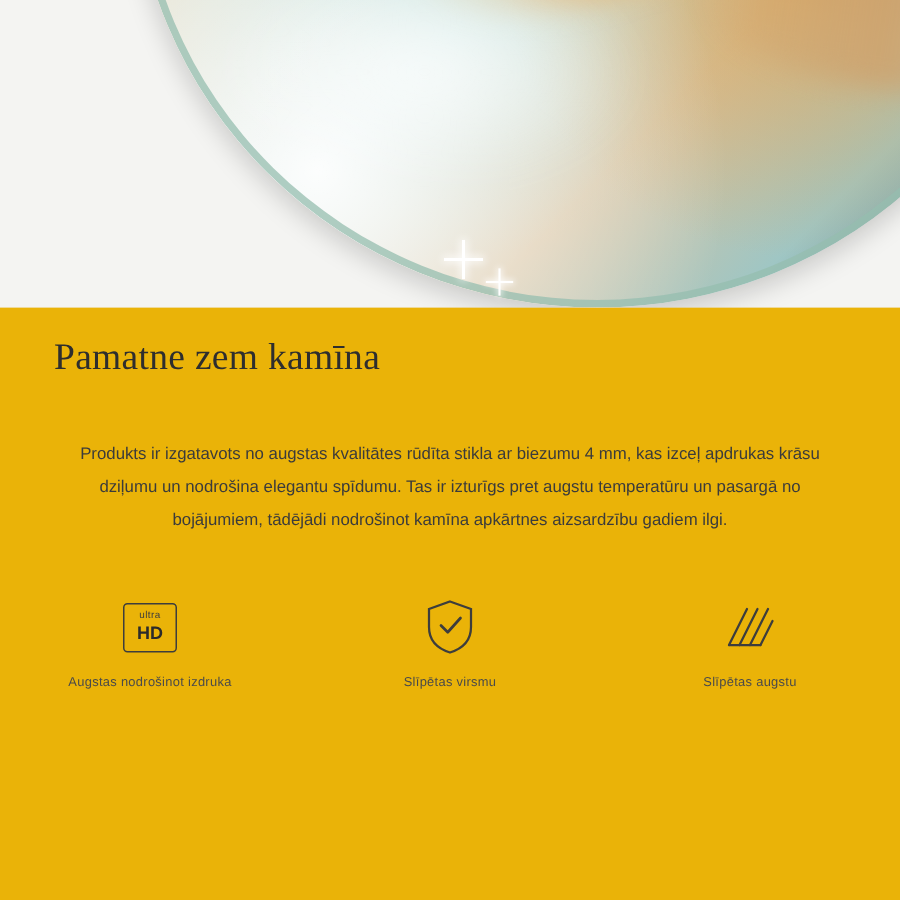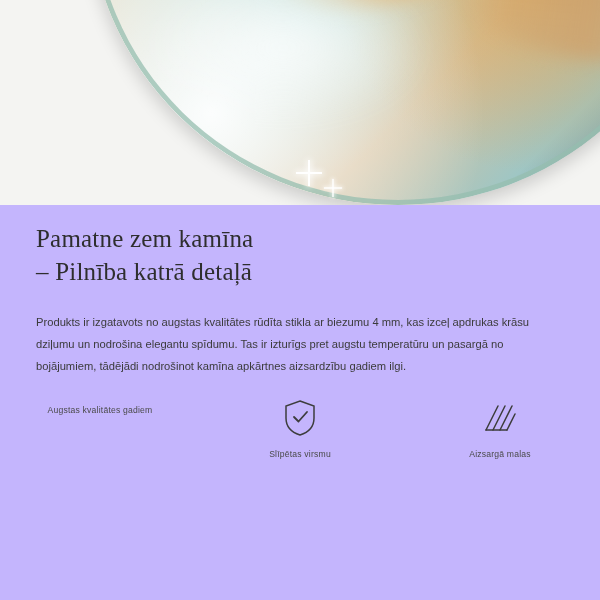--- a/index.html
+++ b/index.html
@@ -10,21 +10,21 @@
     width: 600px;
     height: 600px;
     background: #ffffff;
     font-family: "Liberation Sans", sans-serif;
     overflow: hidden;
   }
   .page {
     position: relative;
     width: 600px;
     height: 600px;
-    background: #c4b5fd;
+    background: #eab308;
     overflow: hidden;
   }
 
   
   .hero {
     position: absolute;
     top: 0;
     left: 0;
     width: 600px;
     height: 205px;
@@ -129,26 +129,27 @@
     padding: 0 36px;
     font-family: "Liberation Serif", serif;
     font-weight: 400;
     font-size: 25px;
     line-height: 1.32;
     color: #2e2e2e;
     letter-spacing: 0.2px;
   }
   .headline .l2 { display: block; }
   .body-copy {
-    margin: 24px 0 0 0;
+    margin: 38px 0 0 0;
     padding: 0 36px;
     font-size: 11.2px;
     line-height: 1.95;
     color: #3b3b3b;
     max-width: 560px;
+    text-align: center;
   }
 
   
   .features {
     position: absolute;
     top: 396px;
     left: 0;
     width: 600px;
     display: grid;
     grid-template-columns: repeat(3, 1fr);
@@ -213,30 +214,35 @@
       <div class="slab-gloss"></div>
       <div class="slab-edge"></div>
     </div>
     <div class="sparkle sp1"></div>
     <div class="sparkle sp2"></div>
   </div>
 
   <div class="content">
     <h1 class="headline">
       <span>Pamatne zem kamīna</span>
-      <span class="l2">– Pilnība katrā detaļā</span>
     </h1>
     <p class="body-copy">Produkts ir izgatavots no augstas kvalitātes rūdīta stikla ar biezumu 4 mm, kas izceļ apdrukas krāsu dziļumu un nodrošina elegantu spīdumu. Tas ir izturīgs pret augstu temperatūru un pasargā no bojājumiem, tādējādi nodrošinot kamīna apkārtnes aizsardzību gadiem ilgi.</p>
   </div>
 
   <div class="features">
 
 
     <div class="feature">
-      <div class="feature-label">Augstas kvalitātes gadiem</div>
+      <div class="feature-icon">
+        <div class="hd-box">
+          <span class="hd-top">ultra</span>
+          <span class="hd-bottom">HD</span>
+        </div>
+      </div>
+      <div class="feature-label">Augstas nodrošinot izdruka</div>
     </div>
 
     <div class="feature">
       <div class="feature-icon">
         <svg width="34" height="40" viewBox="0 0 34 40">
           <path d="M17 3 L31 8 v12 c0 9 -6 14.5 -14 17 c-8 -2.5 -14 -8 -14 -17 V8 z" fill="none" stroke="#3d3d3d" stroke-width="1.5"></path>
           <path d="M11 19 l4.5 4.5 L24 14" fill="none" stroke="#3d3d3d" stroke-width="1.8" stroke-linecap="round" stroke-linejoin="round"></path>
         </svg>
       </div>
       <div class="feature-label">Slīpētas virsmu</div>
@@ -246,18 +252,18 @@
     <div class="feature">
       <div class="feature-icon">
         <svg width="36" height="32" viewBox="0 0 36 32">
           <path d="M4 28 L16 4" stroke="#3d3d3d" stroke-width="1.5" stroke-linecap="round"></path>
           <path d="M11 28 L23 4" stroke="#3d3d3d" stroke-width="1.5" stroke-linecap="round"></path>
           <path d="M18 28 L30 4" stroke="#3d3d3d" stroke-width="1.5" stroke-linecap="round"></path>
           <path d="M25 28 L33 12" stroke="#3d3d3d" stroke-width="1.5" stroke-linecap="round"></path>
           <path d="M4 28 H25" stroke="#3d3d3d" stroke-width="1.5" stroke-linecap="round"></path>
         </svg>
       </div>
-      <div class="feature-label">Aizsargā malas</div>
+      <div class="feature-label">Slīpētas augstu</div>
     </div>
 
 
   </div>
 </div>
 
 </body></html>

